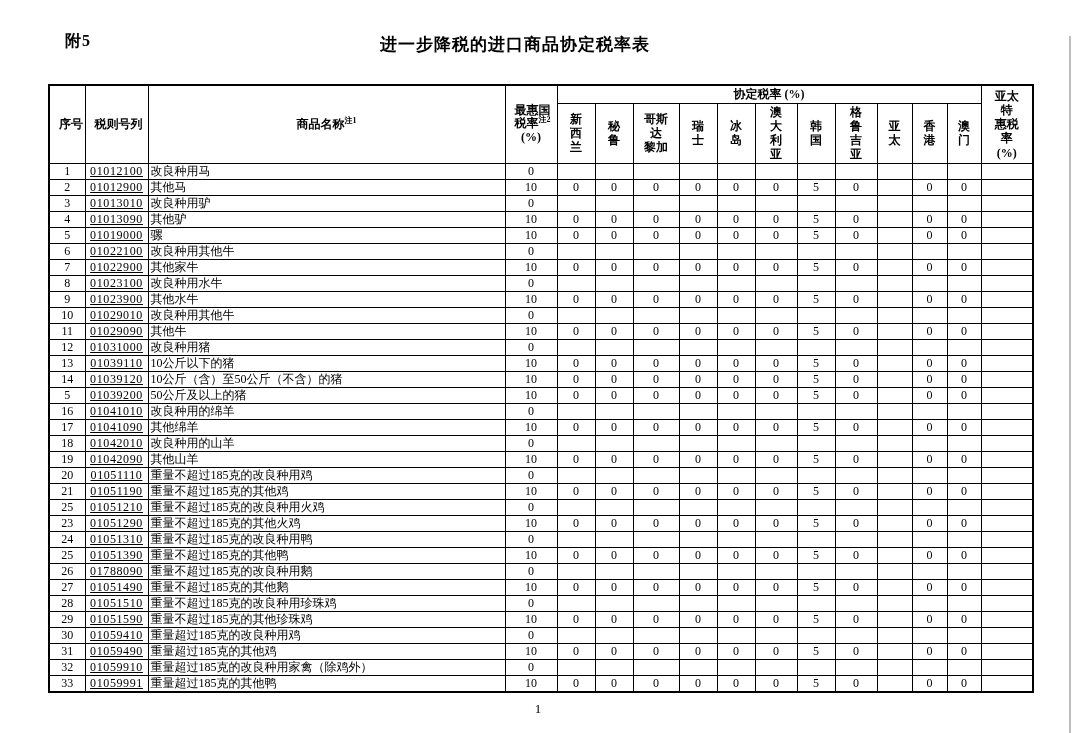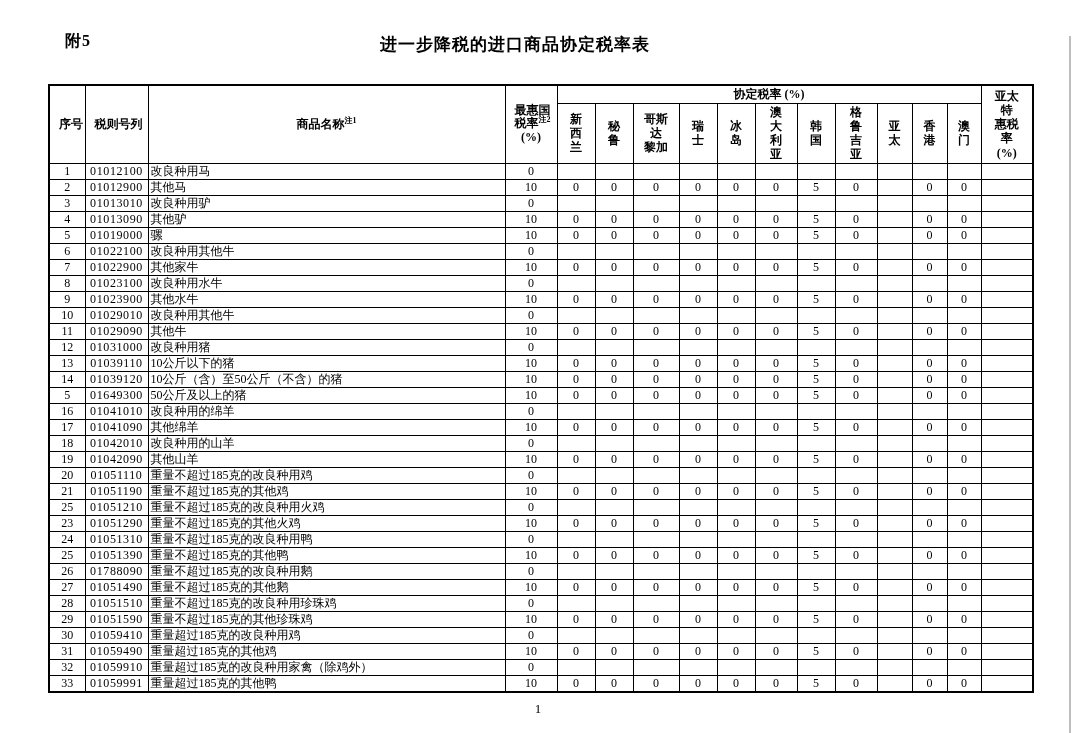--- a/index.html
+++ b/index.html
@@ -30,21 +30,21 @@
     line-height:1.18;
     overflow:hidden;
     white-space:nowrap;
   }
   .tariff thead th{font-weight:bold;padding:1px 9px;}
   .tariff thead .group-row th{height:15px;}
   .tariff thead .country-row th{height:28px;}
   th.pre{white-space:pre-line;}
   .tariff tbody td{height:15px;}
   td.name-cell{text-align:left;white-space:nowrap;}
-  td.code-cell{letter-spacing:0.6px;}
+  td.code-cell{letter-spacing:0.6px;text-decoration:underline;}
   sup.note{font-size:8px;vertical-align:super;line-height:0;margin-top:29px;}
   .mfn-lines div{line-height:1.15;}
   .pageno{
     position:absolute;left:0;right:0;top:701px;
     text-align:center;font-size:13px;
   }
   .scan-line{
     position:absolute;left:1069px;top:36px;bottom:0;width:2px;
     background:#bdbdbd;
   }
@@ -363,21 +363,21 @@
         <td class="rate-cell">0</td>
         <td class="rate-cell">5</td>
         <td class="rate-cell">0</td>
         <td class="rate-cell"></td>
         <td class="rate-cell">0</td>
         <td class="rate-cell">0</td>
         <td class="apta-cell"></td>
       </tr>
       <tr>
         <td class="seq-cell">5</td>
-        <td class="code-cell">01649300</td>
+        <td class="code-cell">01039200</td>
         <td class="name-cell">50公斤及以上的猪</td>
         <td class="mfn-cell">10</td>
         <td class="rate-cell">0</td>
         <td class="rate-cell">0</td>
         <td class="rate-cell">0</td>
         <td class="rate-cell">0</td>
         <td class="rate-cell">0</td>
         <td class="rate-cell">0</td>
         <td class="rate-cell">5</td>
         <td class="rate-cell">0</td>

